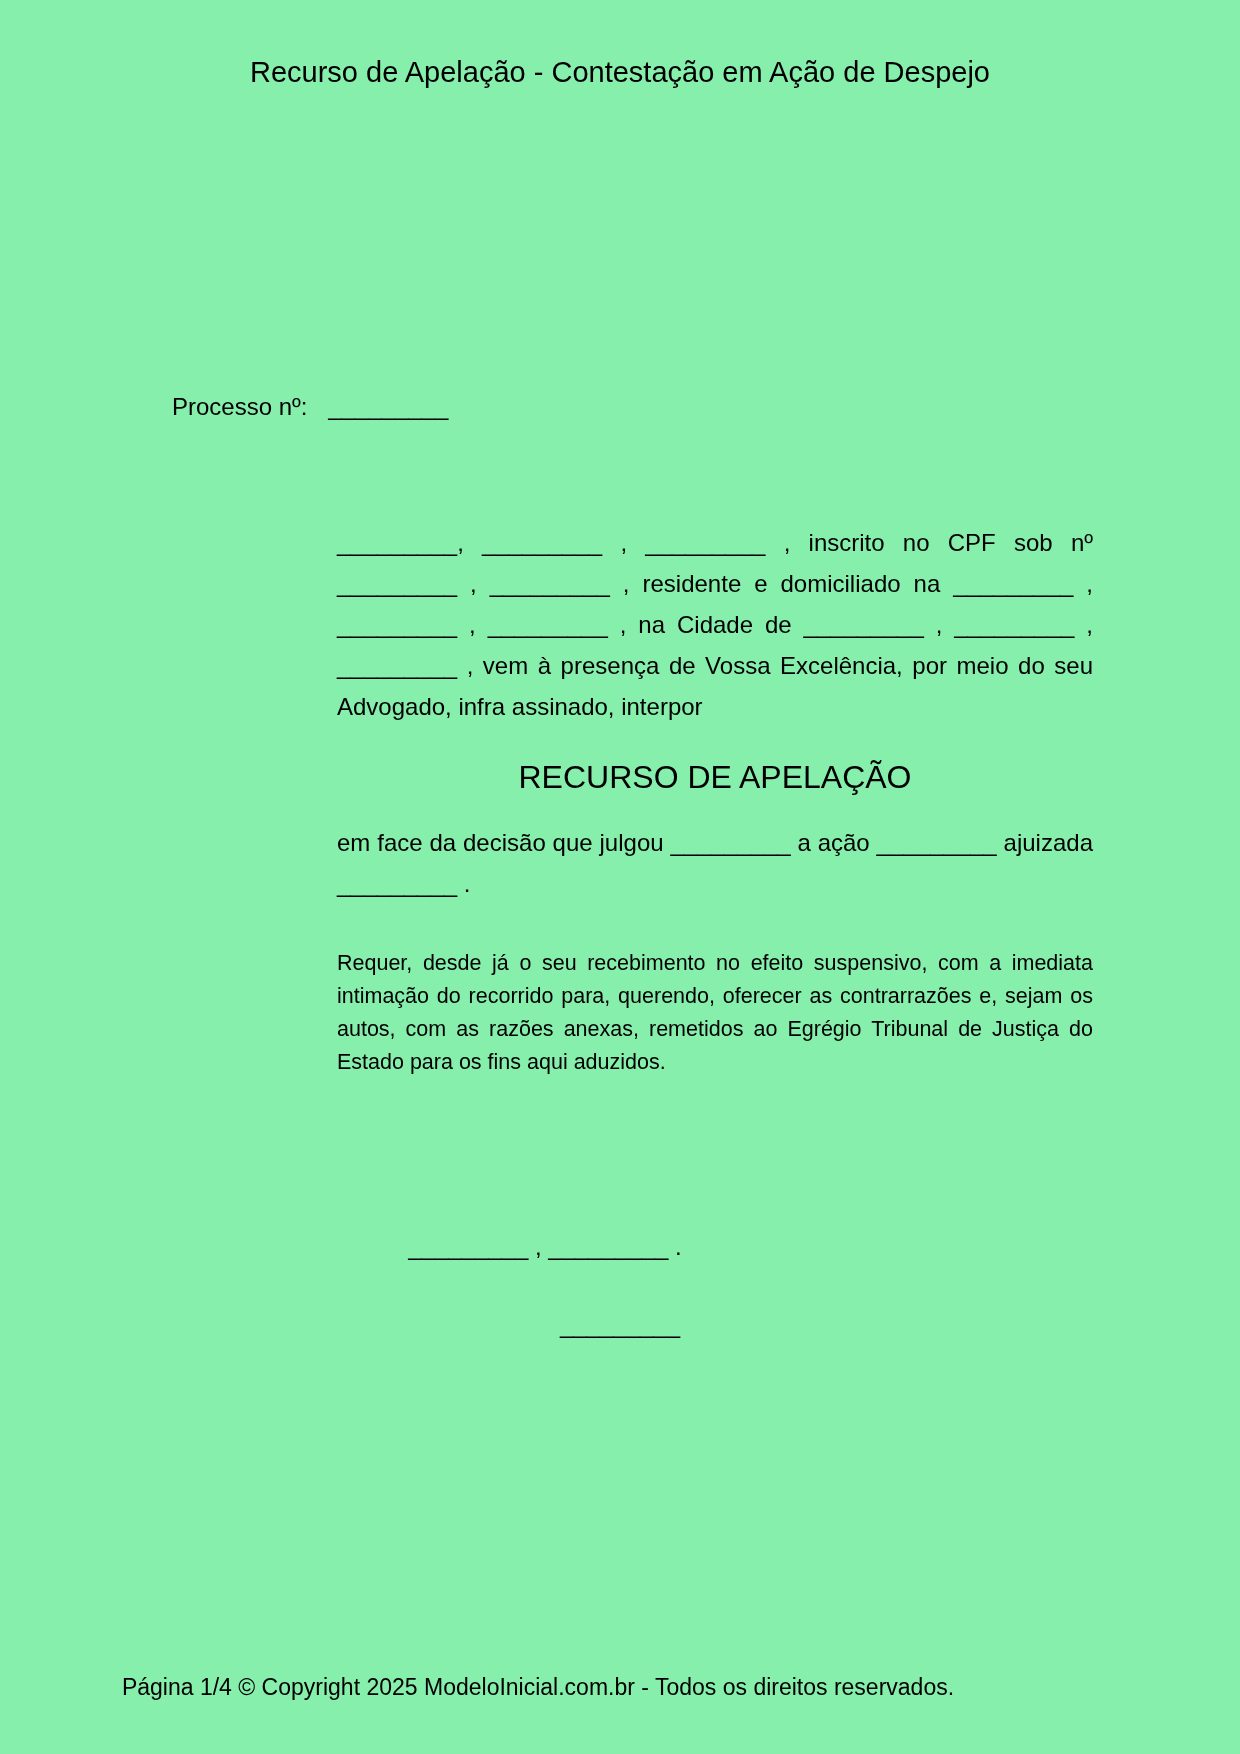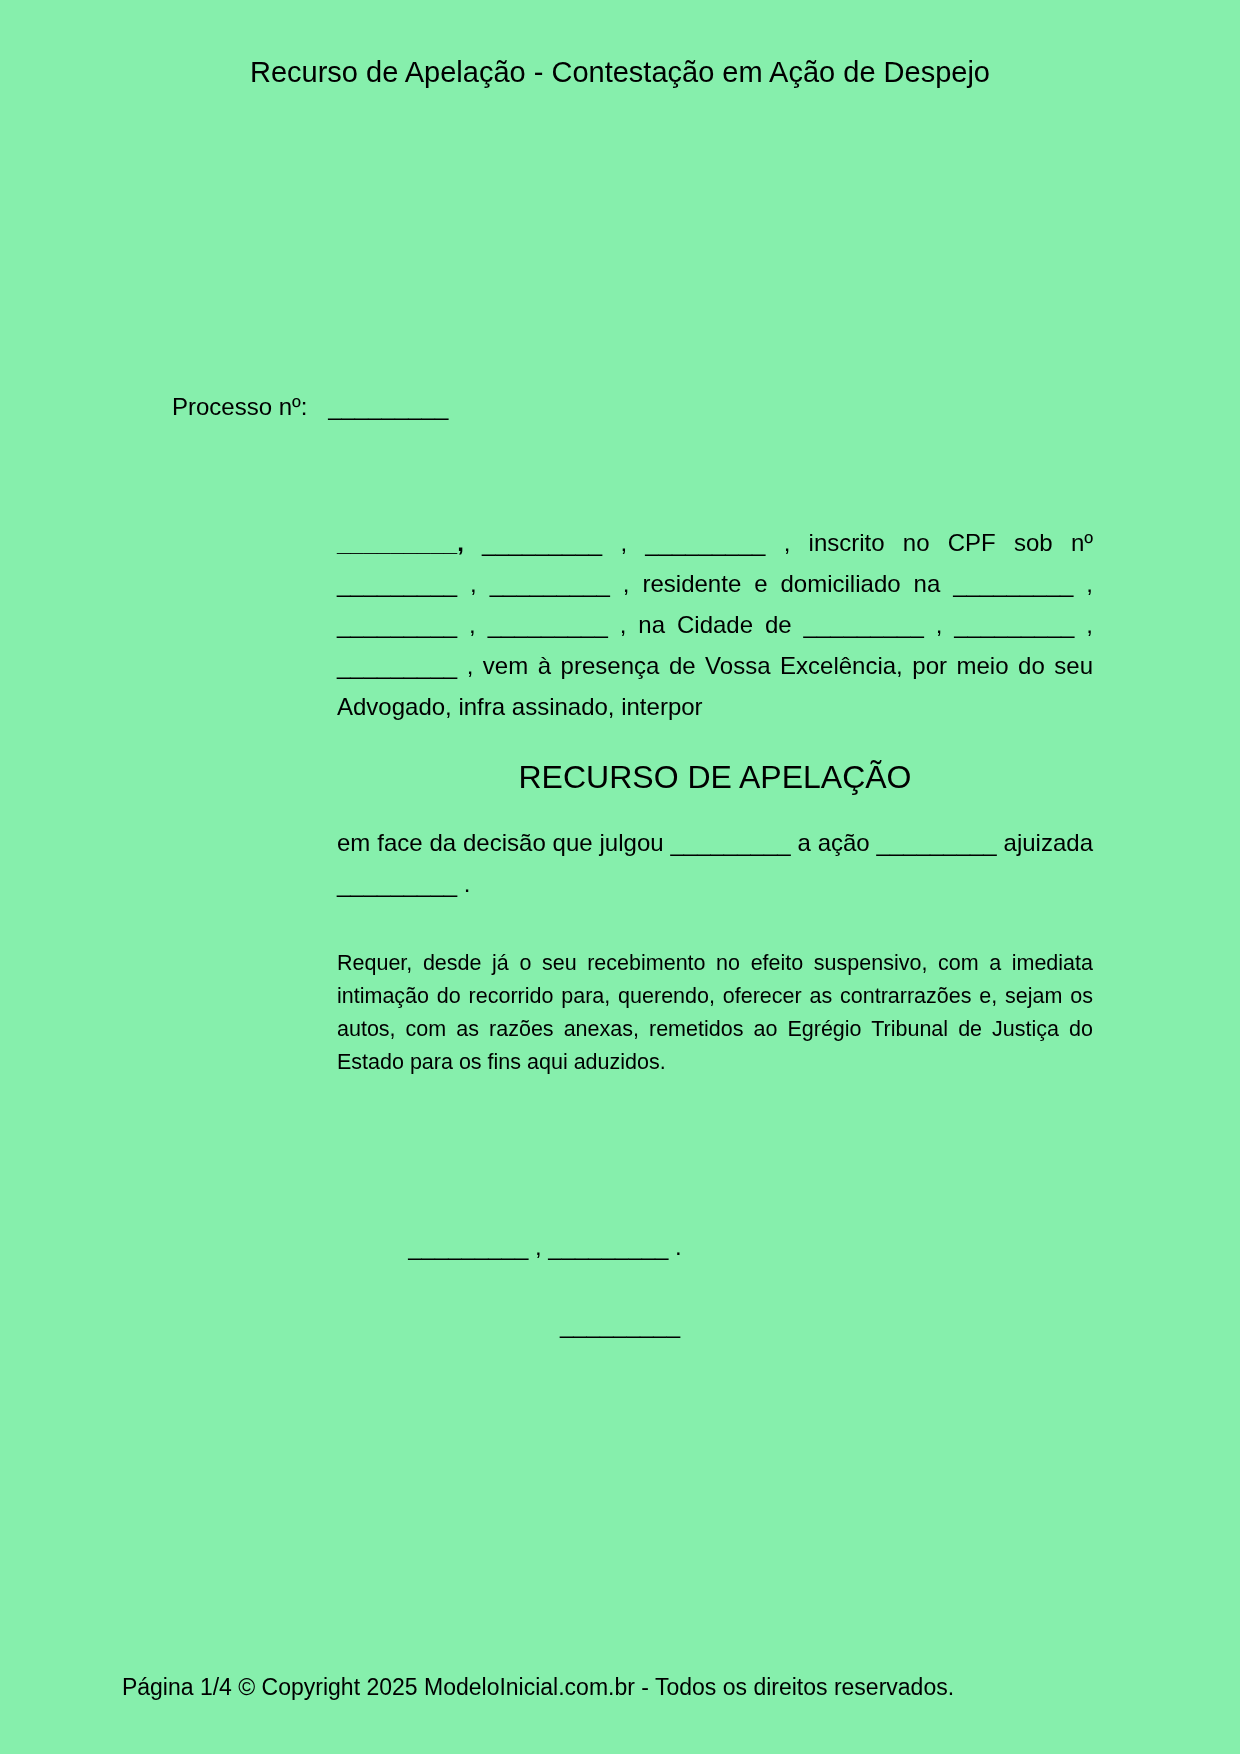--- a/index.html
+++ b/index.html
@@ -24,21 +24,21 @@
   .processo-line{
     position:absolute;top:390px;left:140px;
     font-size:24px;line-height:33px;margin-left:32px;
   }
   .processo-line .blank{margin-left:14px;}
   .bodypar{
     position:absolute;left:337px;width:756px;
     text-align:justify;
   }
   .p-qualification{top:522px;font-size:24px;line-height:41px;}
-  .p-qualification b{font-weight:bold;}
+  .p-qualification b{font-weight:normal;}
   .section-heading{
     position:absolute;top:757px;left:337px;width:756px;
     text-align:center;font-weight:normal;font-size:32px;line-height:41px;
   }
   .p-appeal{top:822px;font-size:24px;line-height:41px;}
   .p-request{top:947px;font-size:21.5px;line-height:33px;}
   .closing-line{
     position:absolute;top:1112px;left:133px;
     font-size:24px;line-height:33px;
   }

